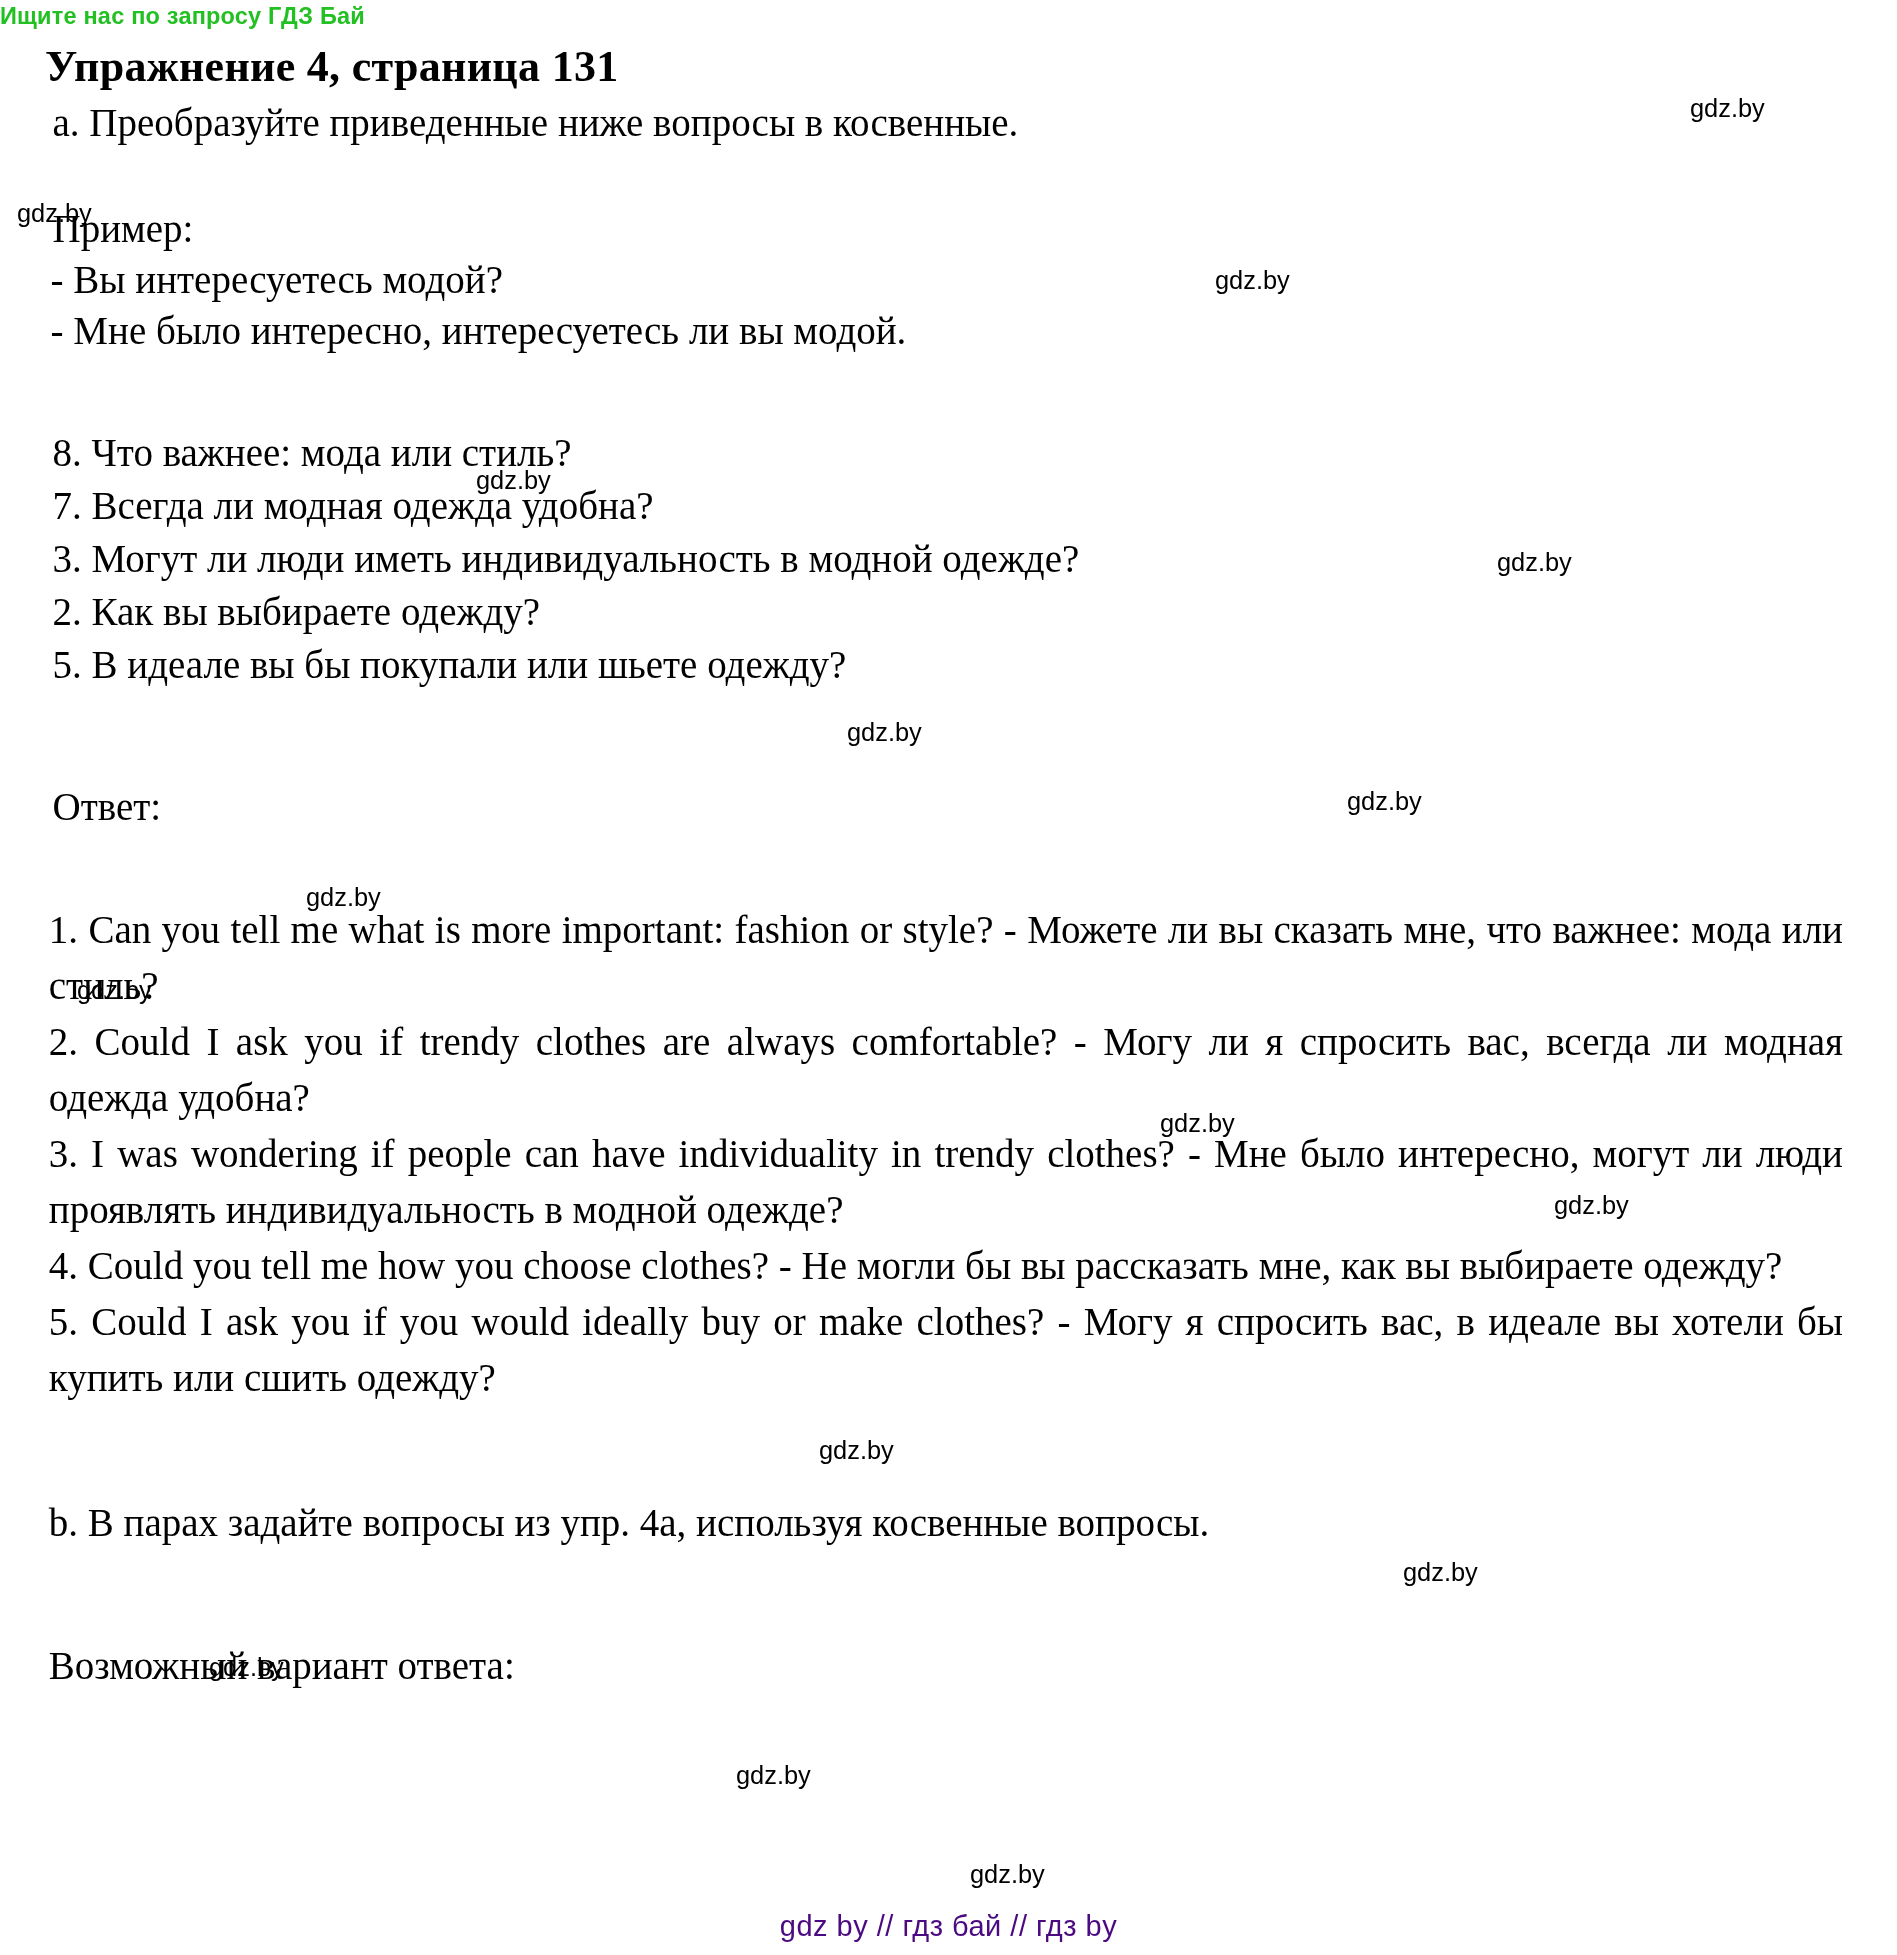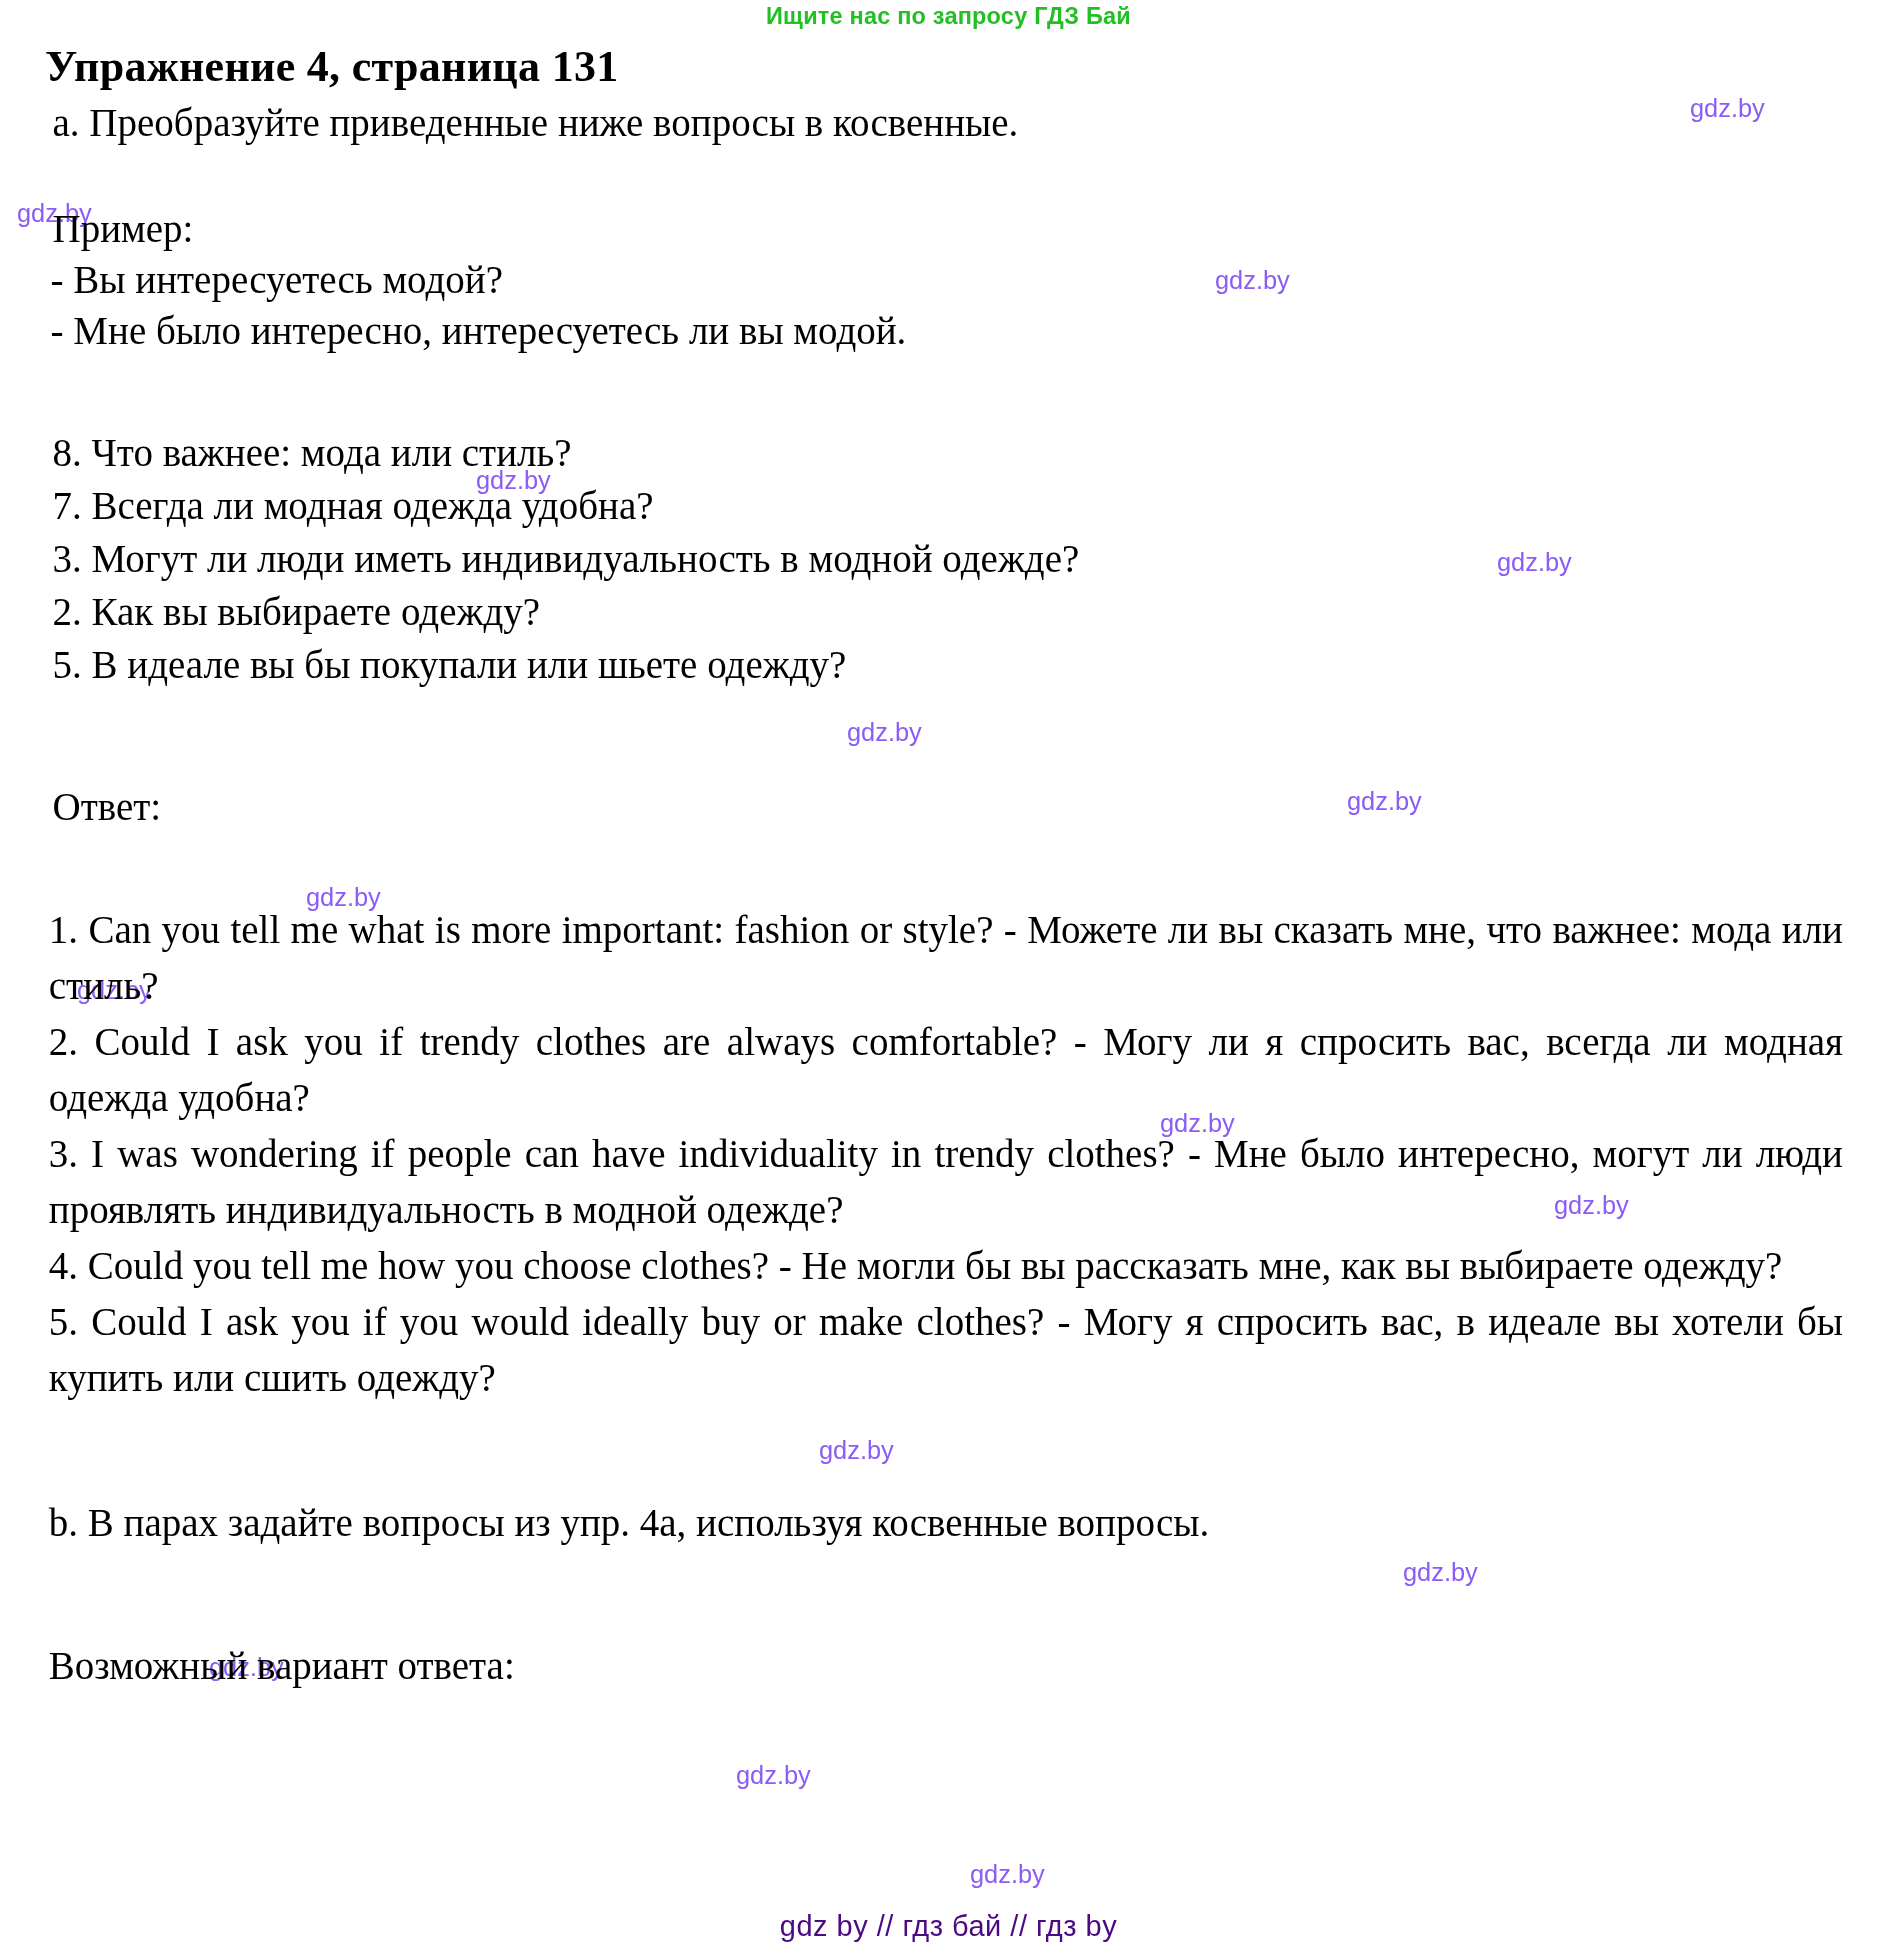--- a/index.html
+++ b/index.html
@@ -17,21 +17,20 @@
     font-family: "Liberation Serif", "DejaVu Serif", serif;
     color: #000000;
   }
 
   
   .promo-bar {
     position: absolute;
     top: 0px;
     left: 0;
     width: 100%;
-    text-align: center;
     font-family: "Liberation Sans", "DejaVu Sans", sans-serif;
     font-size: 23.5px;
     font-weight: 700;
     color: #22c022;
     letter-spacing: 0.2px;
     line-height: 32px;
     white-space: nowrap;
   }
 
   
@@ -98,21 +97,21 @@
     line-height: 53px;
     margin: 0;
     padding-left: 3.8px;
   }
 
   
   .wm {
     position: absolute;
     font-family: "Liberation Sans", "DejaVu Sans", sans-serif;
     font-size: 25.4px;
-    color: #8b5cf6;
+    color: #000000;
     white-space: nowrap;
     pointer-events: none;
   }
 
   
   .footer {
     position: absolute;
     left: 0;
     bottom: 13px;
     width: 100%;

